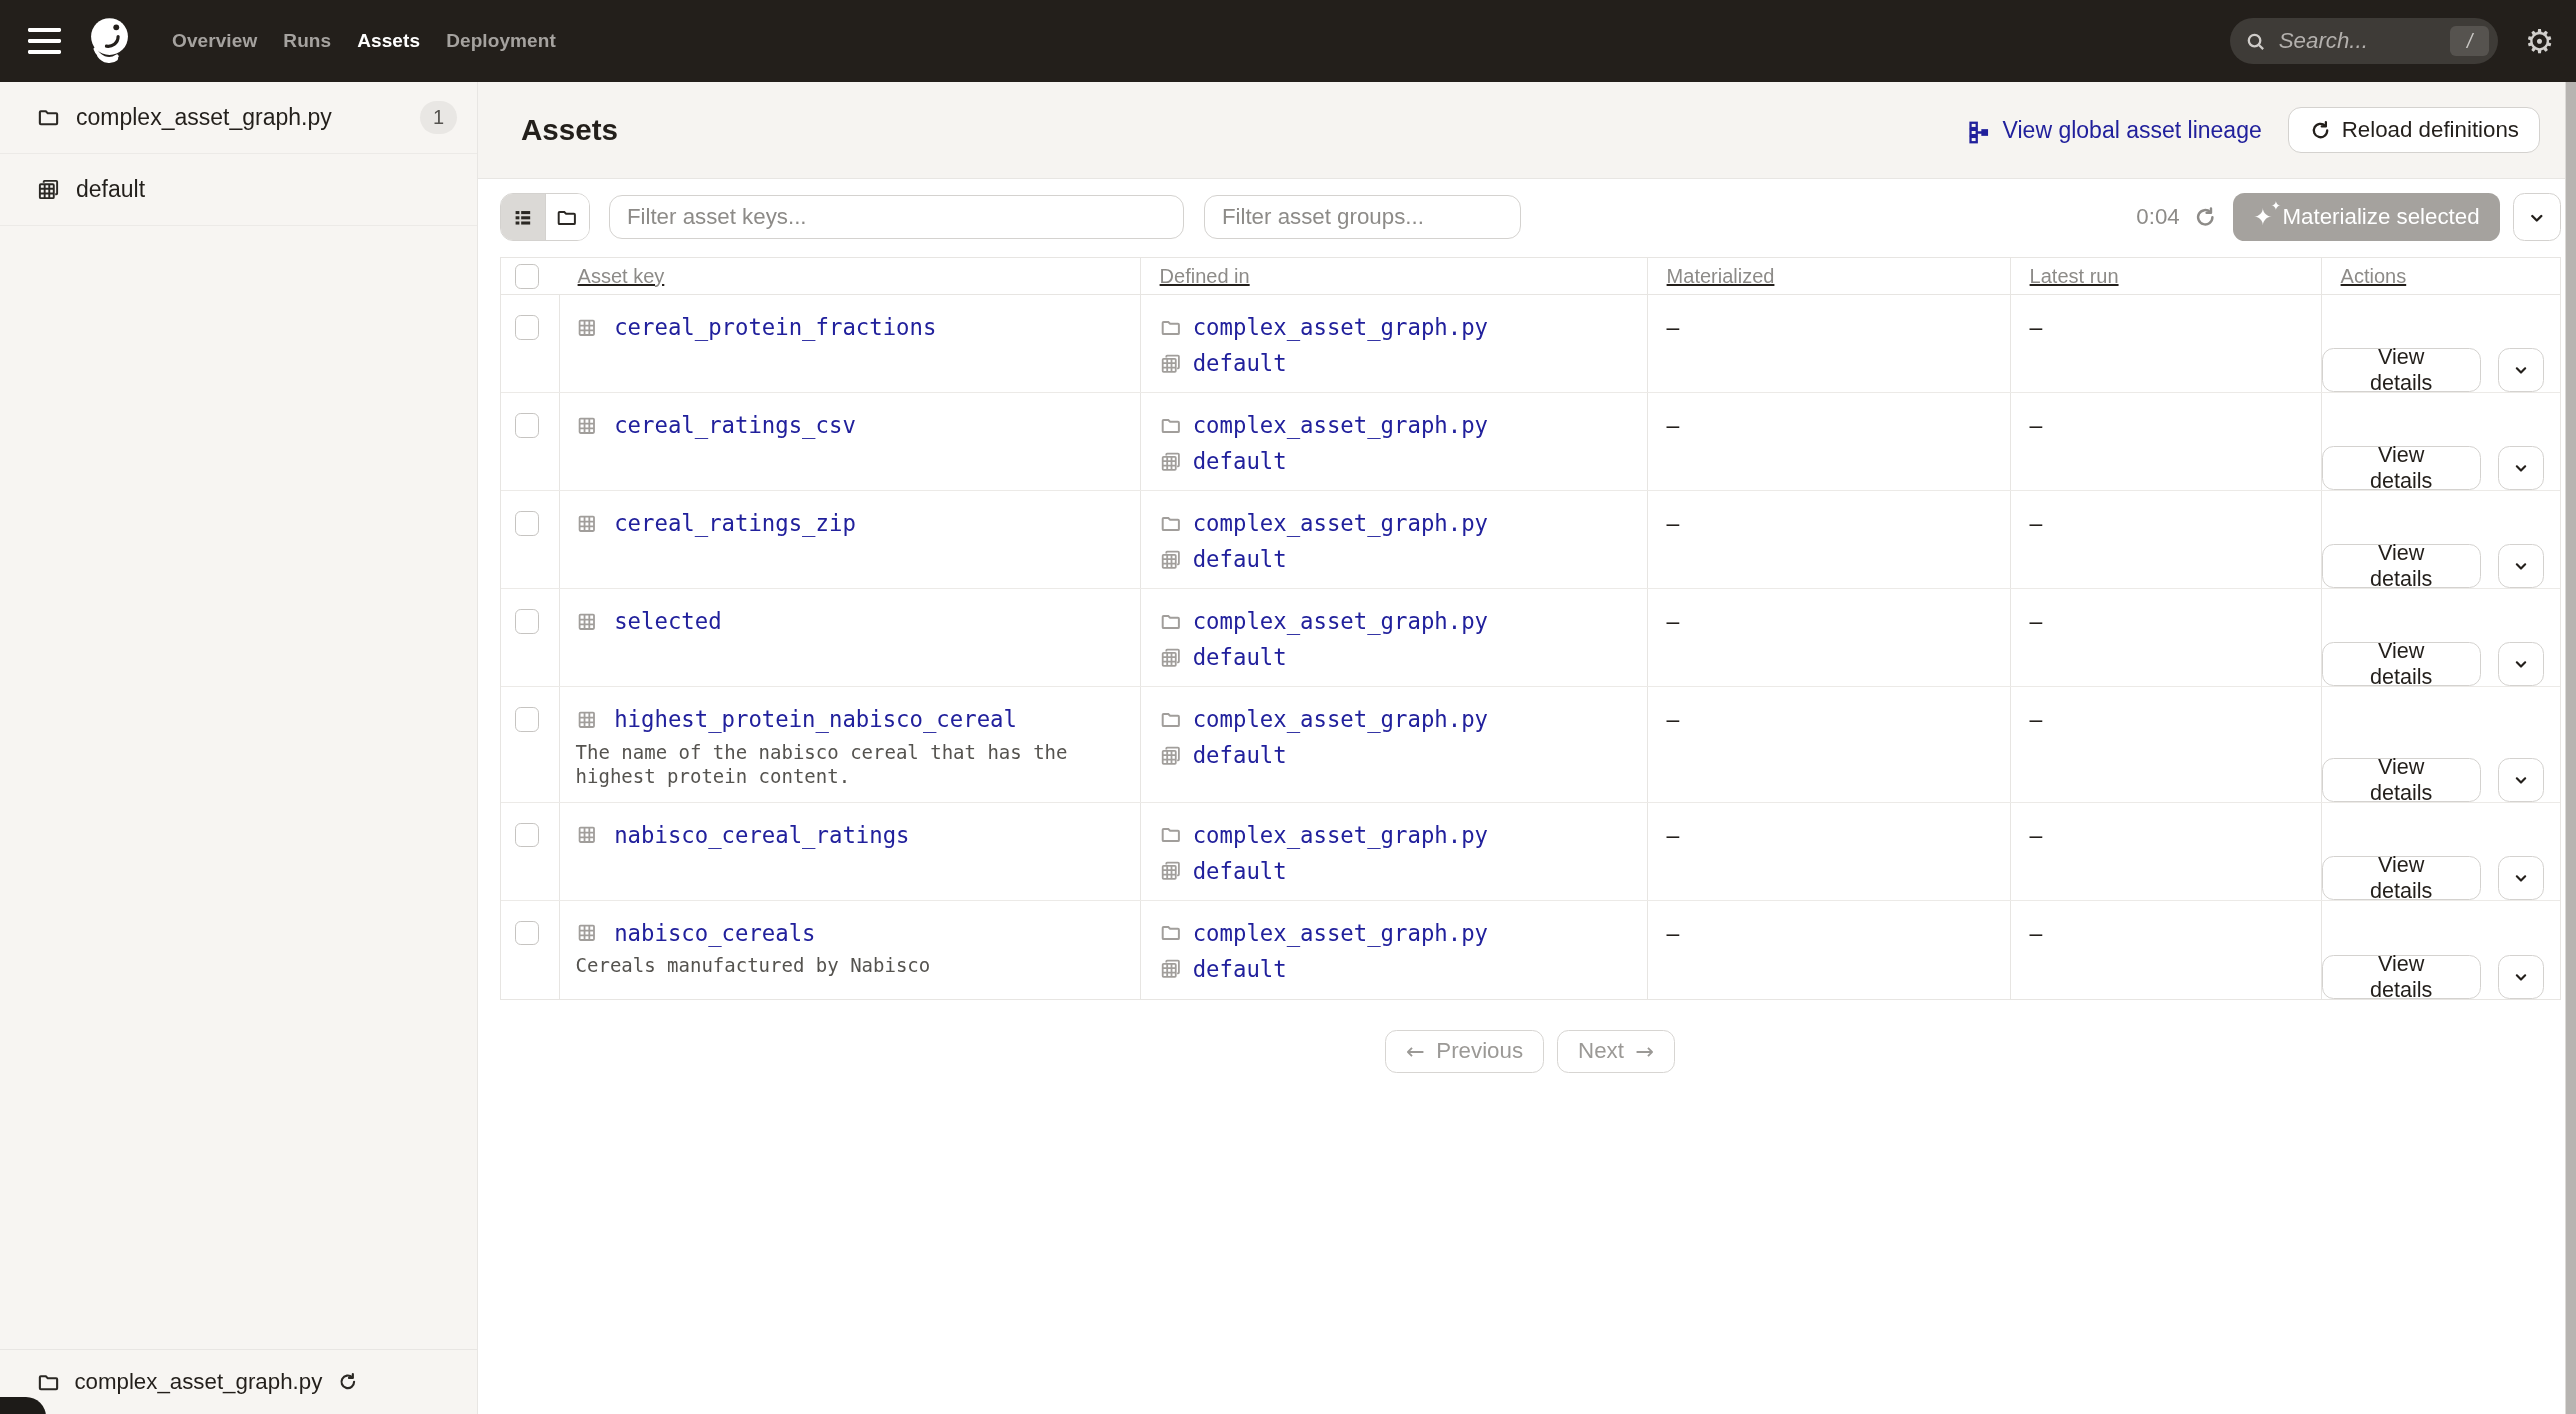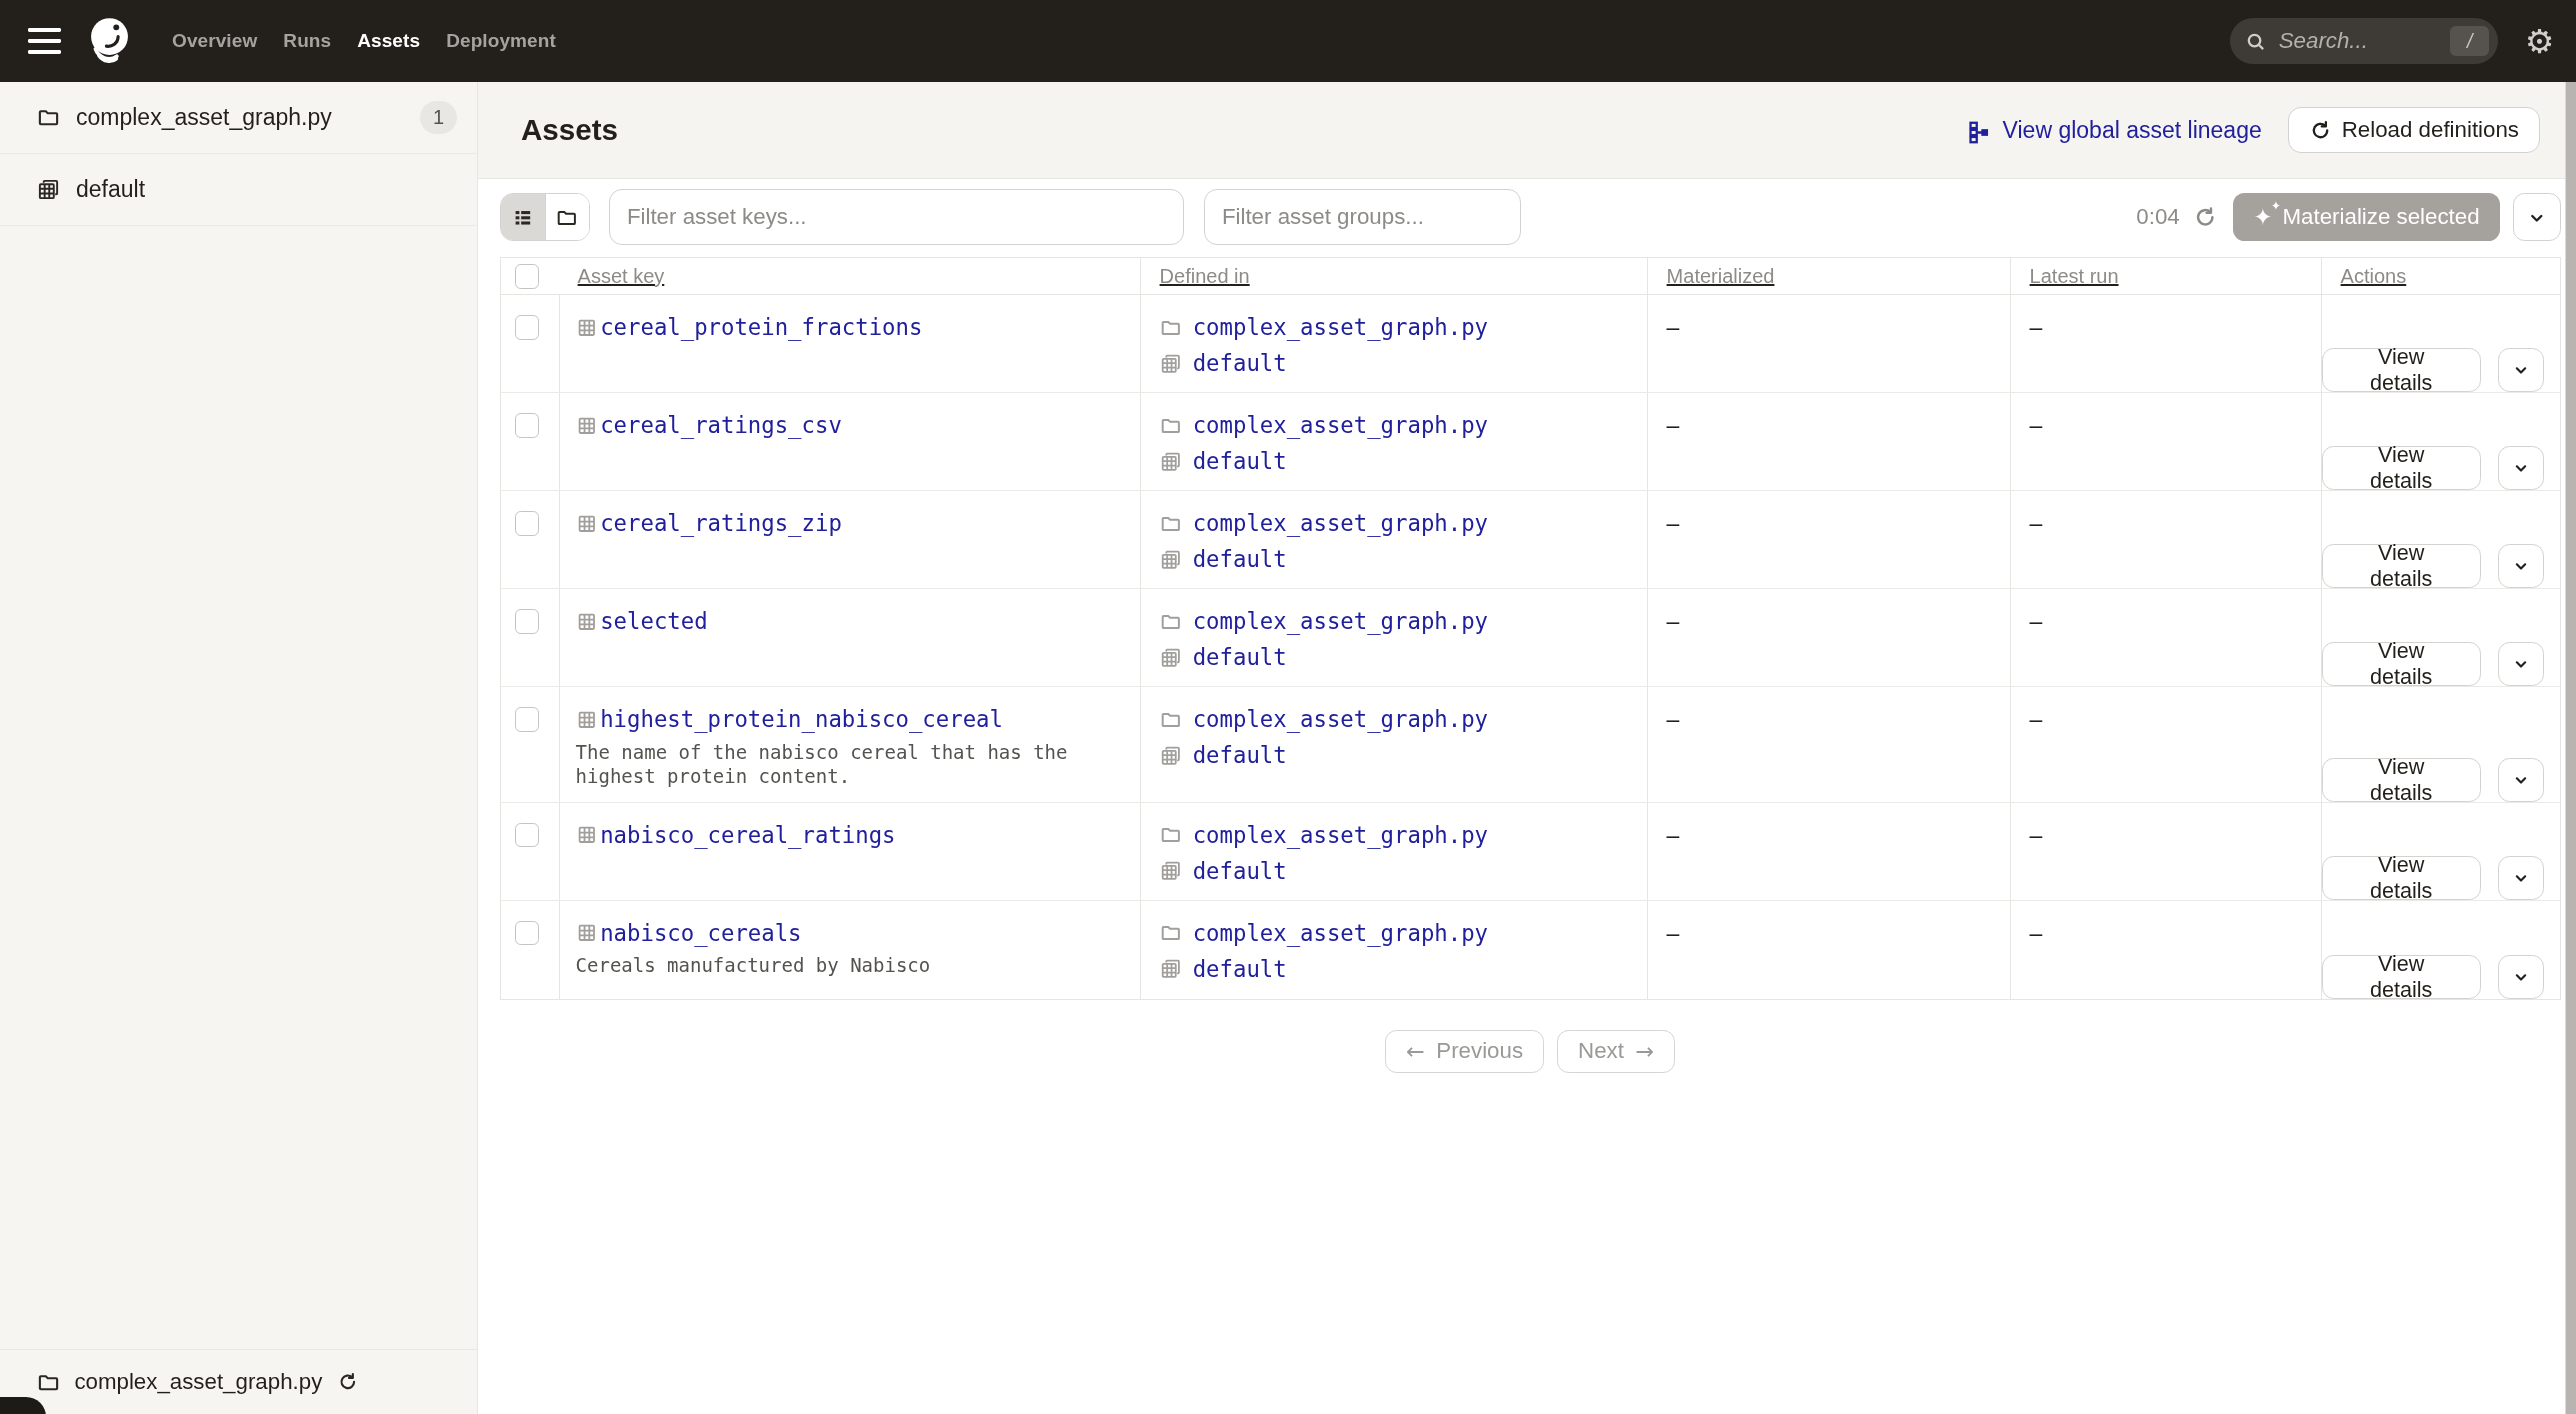--- a/index.html
+++ b/index.html
@@ -86,21 +86,21 @@
   
   .toolbar { display:flex; align-items:center; width:2061px; height:48px; margin-bottom:16px; }
   .seg {
     display:flex; height:48px; border:1.4px solid #d4d2cf; border-radius:13px;
     overflow:hidden; background:#fff;
   }
   .seg-btn { width:44px; display:grid; place-items:center; color:#2b2824; cursor:pointer; background:#fff; }
   .seg-btn.active { background:#dbd9d6; }
   .seg-btn + .seg-btn { border-left:1.4px solid #d4d2cf; }
   .filter-input {
-    height:56px; border:1.4px solid #d4d2cf; border-radius:13px; background:#fff;
+    height:44px; border:1.4px solid #d4d2cf; border-radius:13px; background:#fff;
     font-size:22.3px; color:#231f1b; padding:0 17.3px; outline:none;
     font-family:"Liberation Sans",sans-serif;
   }
   .filter-input::placeholder { color:#8d8b88; }
   .keys-input { width:575px; margin-left:19px; }
   .groups-input { width:317px; margin-left:20px; }
   .toolbar-spacer { flex:1; }
   .timer { font-size:22.3px; color:#8d8b88; }
   .timer-refresh { color:#8d8b88; margin-left:13px; display:flex; cursor:pointer; }
   .materialize-btn {
@@ -125,21 +125,21 @@
   .check-head { padding-left:14.4px; display:flex; align-items:center; height:100%; }
   .t-row { border-bottom:1.4px solid #eceae7; min-height:98px; }
   .t-row:last-child { border-bottom:none; }
   .cell { height:100%; }
   .checkbox {
     width:24.5px; height:24.5px; border:1.4px solid #c6c4c1; border-radius:5.8px;
     background:#fff; cursor:pointer; flex-shrink:0;
   }
   .check-cell { padding:20px 0 0 14.4px; }
   .key-cell { padding:19px 17.3px 13px 16px; }
-  .asset-line { display:flex; align-items:center; gap:3px; }
+  .asset-line { display:flex; align-items:center; gap:17px; }
   .mono-link {
     font-family:"DejaVu Sans Mono", monospace; font-size:22.3px; color:#21209c;
     cursor:pointer; text-decoration:none;
   }
   .g-icon { color:#a19e9b; display:flex; flex-shrink:0; }
   .desc {
     margin-top:7.2px; font-family:"DejaVu Sans Mono", monospace;
     font-size:19px; line-height:24.5px; color:#55534f; max-width:505px;
   }
   .def-cell { padding:19px 17.3px 13px 19px; }

